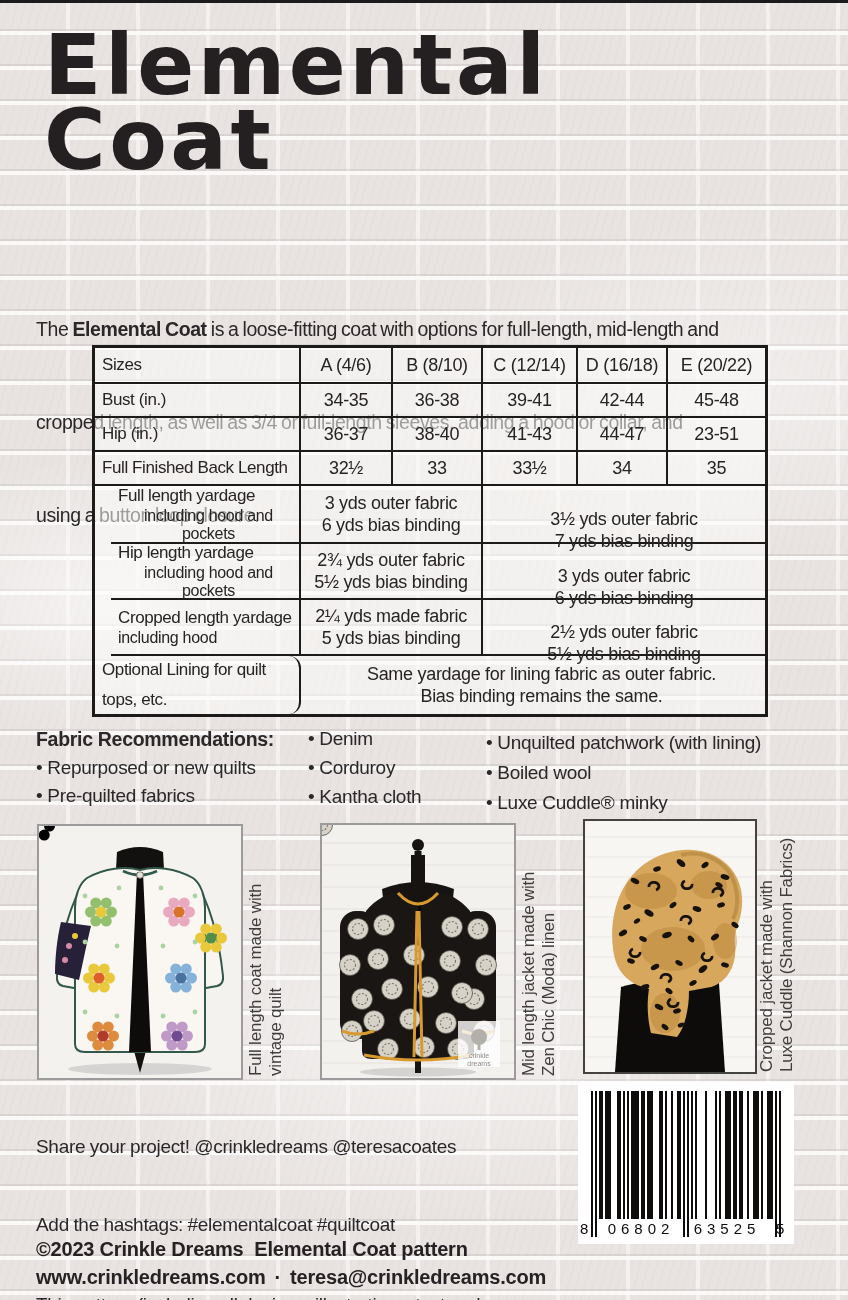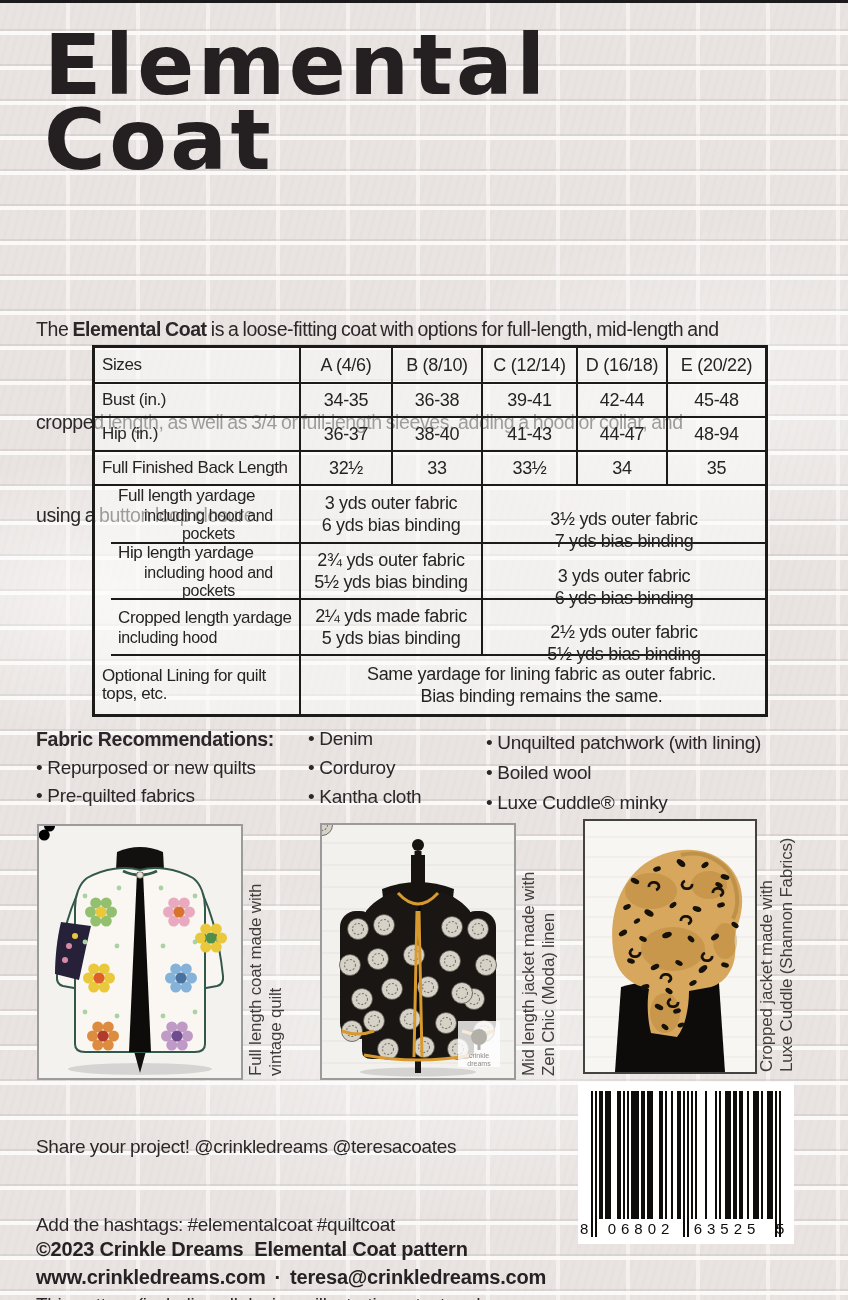--- a/index.html
+++ b/index.html
@@ -115,21 +115,21 @@
     <div class="tc">36-38</div>
     <div class="tc">39-41</div>
     <div class="tc">42-44</div>
     <div class="tc lc">45-48</div>
 
     <div class="tc lbl">Hip (in.)</div>
     <div class="tc">36-37</div>
     <div class="tc">38-40</div>
     <div class="tc">41-43</div>
     <div class="tc">44-47</div>
-    <div class="tc lc">48-94</div>
+    <div class="tc lc">23-51</div>
 
     <div class="tc lbl">Full Finished Back Length</div>
     <div class="tc">32½</div>
     <div class="tc">33</div>
     <div class="tc">33½</div>
     <div class="tc">34</div>
     <div class="tc lc">35</div>
 
     <div class="tc lbl lblcol">
       <span>Full length yardage</span>
@@ -163,21 +163,21 @@
     </div>
     <div class="tc sp2 two">
       <span>2¼ yds made fabric</span>
       <span>5 yds bias binding</span>
     </div>
     <div class="tc sp3 lc two">
       <span>2½ yds outer fabric</span>
       <span>5½ yds bias binding</span>
     </div>
 
-    <div class="tc lbl lr" style="white-space:normal;line-height:18px;padding-right:14px;">
+    <div class="tc lbl lr" style="white-space:normal;line-height:30px;padding-right:14px;border-radius:12px;">
       <span>Optional Lining for quilt tops, etc.</span>
     </div>
     <div class="tc sp5 lc lr two">
       <span>Same yardage for lining fabric as outer fabric.</span>
       <span>Bias binding remains the same.</span>
     </div>
   </div>
 
   <div class="fab fab1">
     <div class="hd">Fabric Recommendations:</div>

